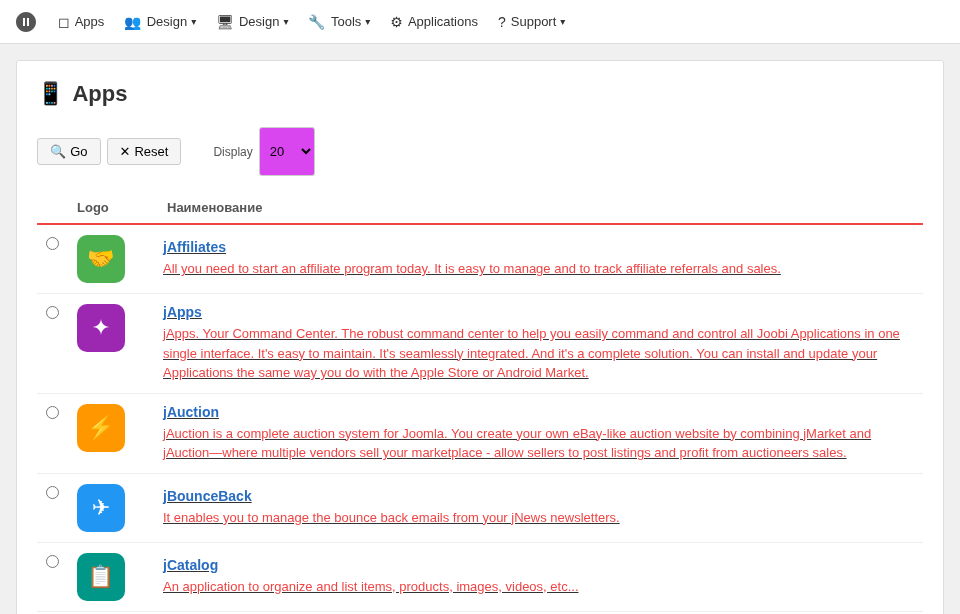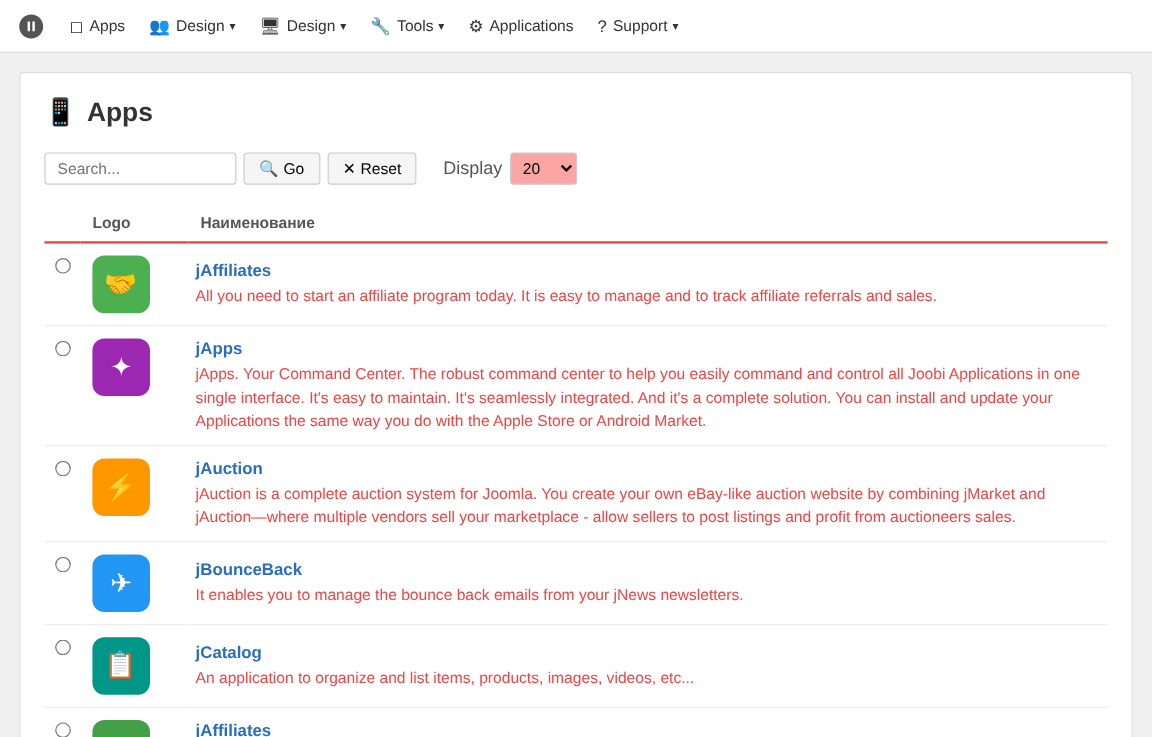--- a/index.html
+++ b/index.html
@@ -94,31 +94,31 @@
       border: 1px solid #ccc;
       border-radius: 3px;
       padding: 5px 12px;
       cursor: pointer;
       font-size: 13px;
       display: flex;
       align-items: center;
       gap: 4px;
     }
     .display-label {
-      margin-left: 16px;
-      font-size: 15px;
+      margin-left: 26px;
+      font-size: 12px;
       color: #555;
     }
     .display-select {
       border: 1px solid #ccc;
       border-radius: 3px;
-      padding: 4px 6px;
-      font-size: 13px;
-      cursor: pointer;
-      background: #fca5a5;
+      padding: 15px 6px;
+      font-size: 13px;
+      cursor: pointer;
+      background: #d946ef;
     }
 
     
     .apps-table {
       width: 100%;
       border-collapse: collapse;
     }
     .apps-table thead tr {
       border-bottom: 2px solid #ef4444;
     }
@@ -139,21 +139,21 @@
     .app-icon {
       width: 48px;
       height: 48px;
       border-radius: 10px;
       display: flex;
       align-items: center;
       justify-content: center;
       font-size: 22px;
       color: #fff;
     }
-    .cell-info { padding: 10px 10px 10px 6px; }
+    .cell-info { padding: 10px 10px 10px 6px; text-decoration: underline; }
     .app-name {
       font-weight: 600;
       font-size: 14px;
       color: #2a6dc0;
       cursor: pointer;
       margin-bottom: 4px;
     }
     .app-desc {
       font-size: 13px;
       color: #ef4444;
@@ -214,21 +214,20 @@
 </nav>
 
 <div class="main-content">
 
   <div class="page-title-row">
     <span class="page-title-icon">📱</span>
     <h1 class="page-title">Apps</h1>
   </div>
 
   <div class="search-bar">
-    <input type="text" class="search-input" placeholder="Search..." style="">
     <button class="btn-go">
       <span>🔍</span>
       <span>Go</span>
     </button>
     <button class="btn-reset">
       <span>✕</span>
       <span>Reset</span>
     </button>
     <span class="display-label">Display</span>
     <select class="display-select">

